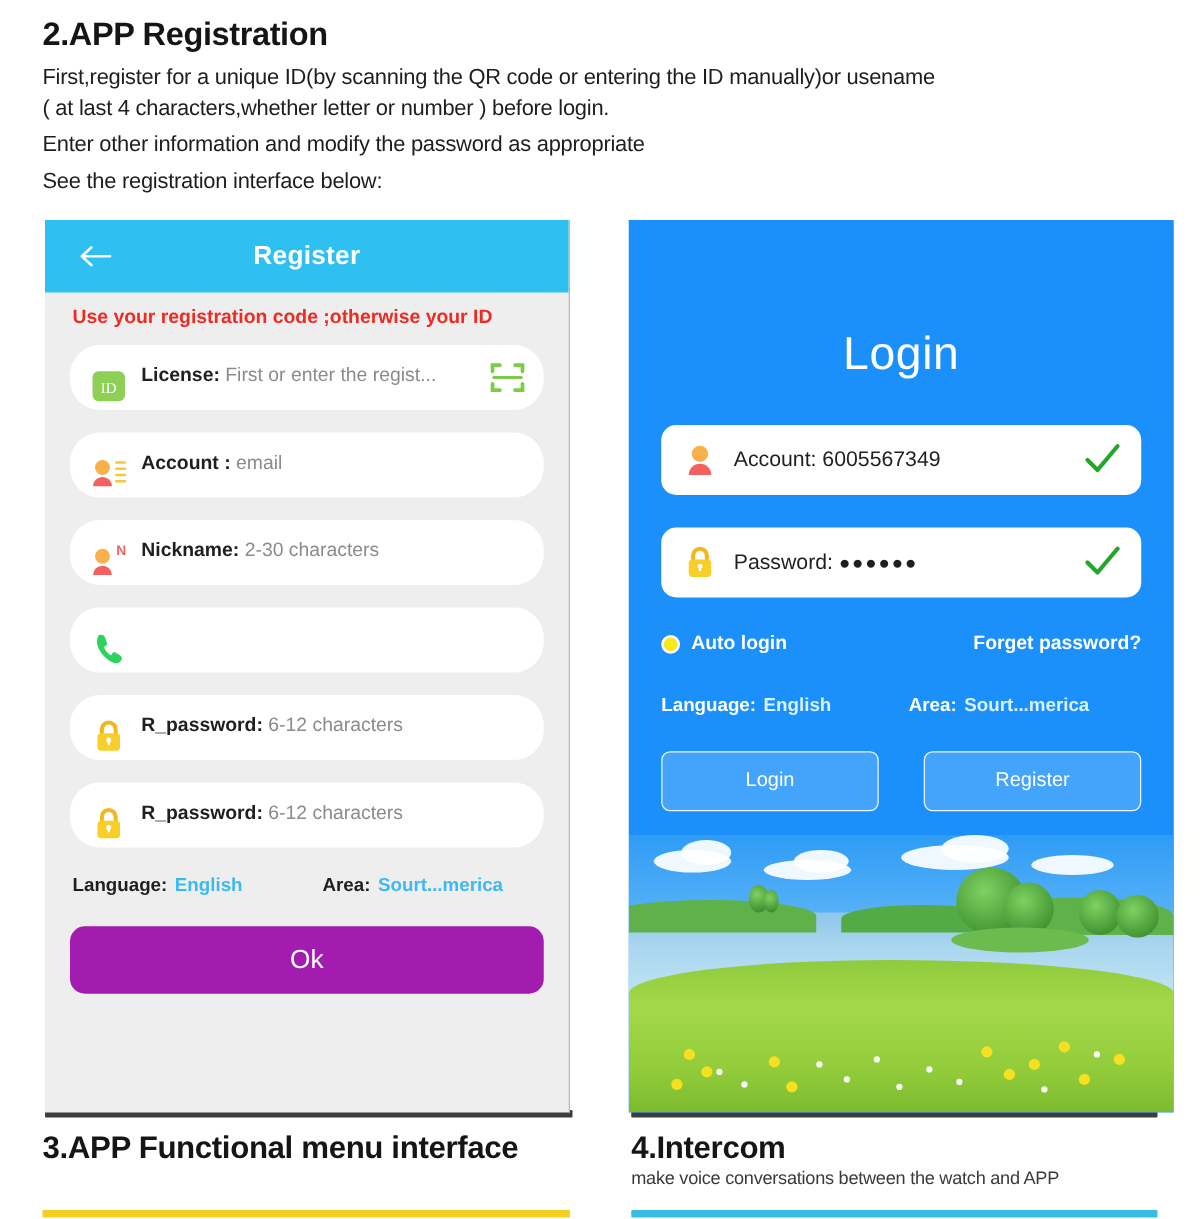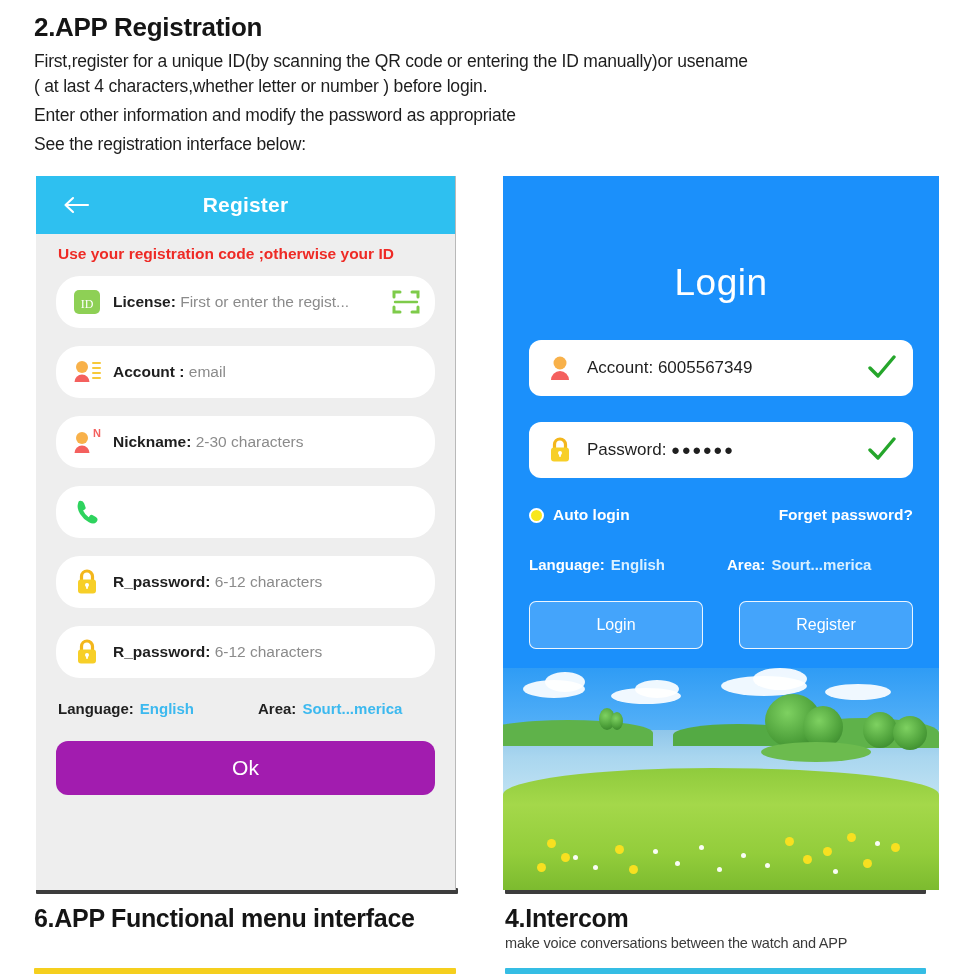--- a/index.html
+++ b/index.html
@@ -57,22 +57,22 @@
     font-size:21px;font-weight:700;letter-spacing:.2px;
   }
   .reg-warn{
     color:#ee2a25;font-size:15.5px;line-height:1.3;font-weight:600;
     padding:10px 20px 0 22px;
   }
   .field-list{padding:12px 20px 0 20px;}
   .field{
     background:#ffffff;border-radius:24px;
     height:52px;margin-bottom:18px;
-    display:flex;align-items:center;
-    padding:0 14px;box-sizing:border-box;
+    display:flex;align-items:flex-start;
+    padding:16px 14px;box-sizing:border-box;
     position:relative;
   }
   .field .ico{
     width:34px;height:34px;flex:0 0 34px;
     display:flex;align-items:center;justify-content:center;
     margin-right:9px;
   }
   .field .txt{font-size:15.5px;white-space:nowrap;overflow:hidden;}
   .field .lab{color:#1f1f1f;font-weight:700;}
   .field .ph{color:#8b8b8b;font-weight:400;}
@@ -406,21 +406,21 @@
       <div class="flowerw" style="left:238px;bottom:32px;"></div>
       <div class="flowerw" style="left:262px;bottom:22px;"></div>
       <div class="flowerw" style="left:330px;bottom:16px;"></div>
       <div class="flowerw" style="left:372px;bottom:44px;"></div>
     </div>
   </div>
 </div>
 
 <div class="foot">
   <div class="foot-col" style="left:34px;width:430px;">
-    <p class="foot-title">6.APP Functional menu interface</p>
+    <p class="foot-title">3.APP Functional menu interface</p>
   </div>
   <div class="foot-col" style="left:505px;width:430px;">
     <p class="foot-title">4.Intercom</p>
     <p class="foot-sub">make voice conversations between the watch and APP</p>
   </div>
   <div class="rule" style="left:34px;top:63px;width:422px;background:#f5cf1e;"></div>
   <div class="rule" style="left:505px;top:63px;width:421px;background:#35bde4;"></div>
 </div>
 
 </body></html>

